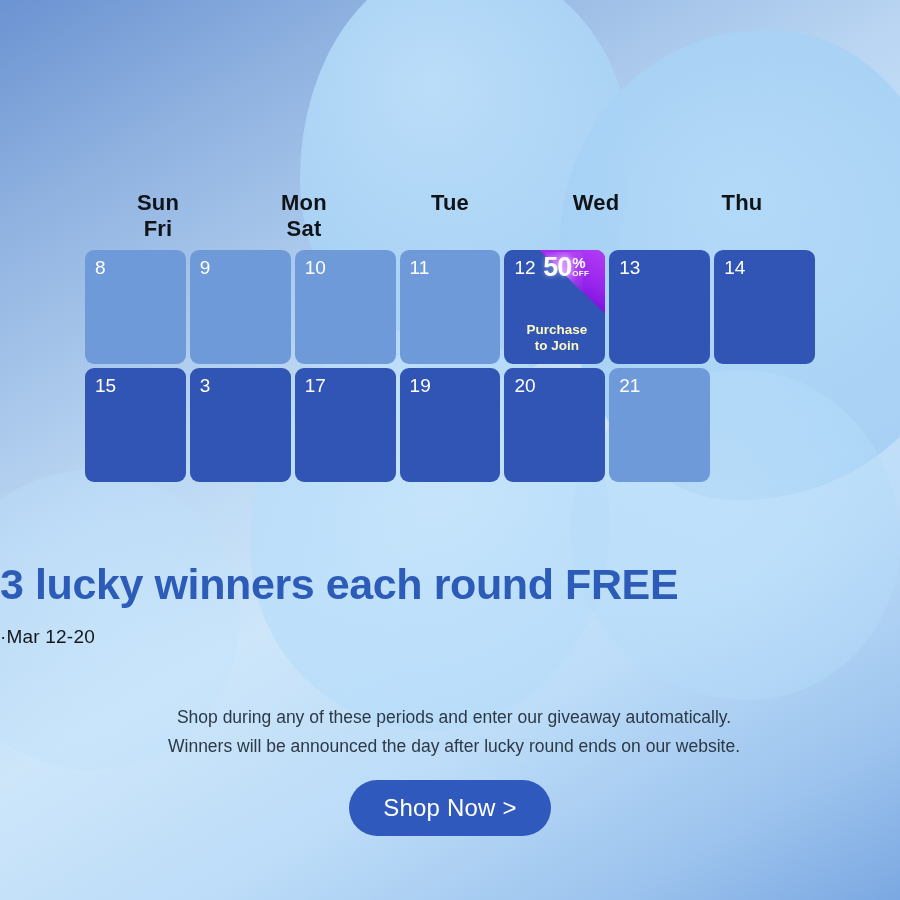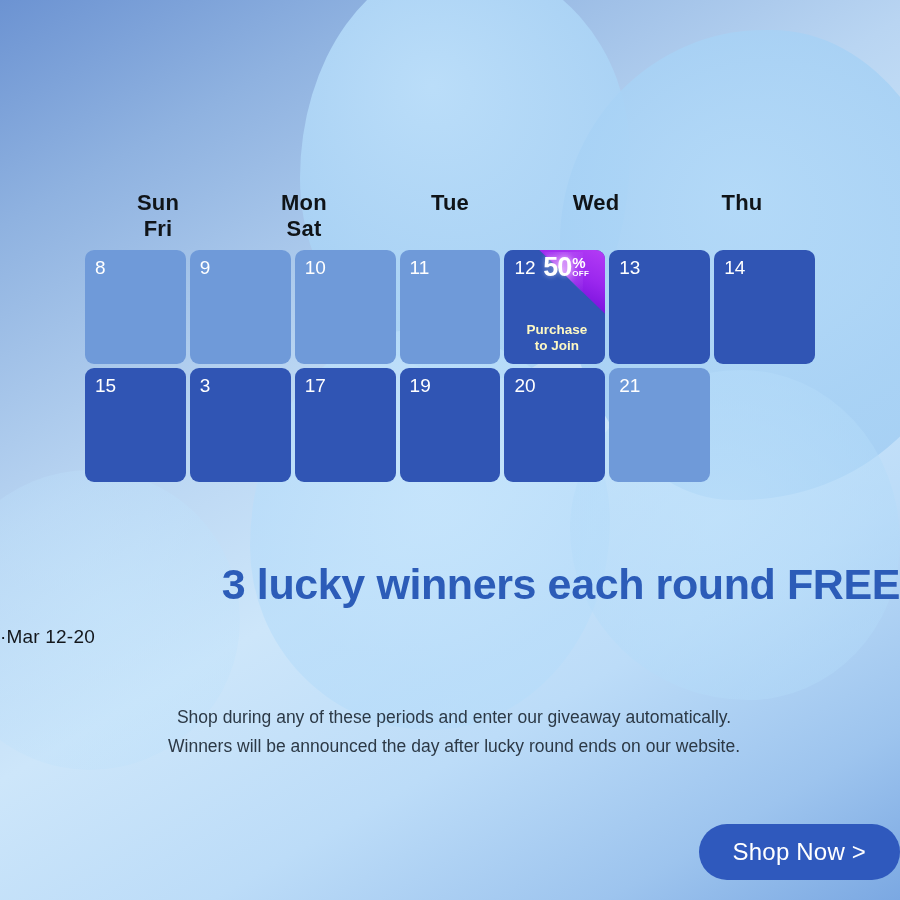--- a/index.html
+++ b/index.html
@@ -245,21 +245,21 @@
     letter-spacing: 0.3px;
     text-align: center;
   }
 
   
   #headline {
     position: absolute;
     left: 0;
     right: 0;
     top: 560px;
-    text-align: right;
+    text-align: left;
     font-size: 43px;
     font-weight: bold;
     color: #2c5cb8;
     letter-spacing: -0.4px;
   }
 
   #subhead {
     position: absolute;
     left: 0;
     right: 0;
@@ -284,23 +284,23 @@
 
   #body-copy span {
     display: block;
     padding-left: 8px;
   }
 
   #cta-wrap {
     position: absolute;
     left: 0;
     right: 0;
-    top: 824px;
+    top: 780px;
     display: flex;
-    justify-content: flex-end;
+    justify-content: center;
   }
 
   #cta-button {
     display: inline-flex;
     align-items: center;
     justify-content: center;
     min-width: 200px;
     height: 56px;
     padding: 0 34px;
     border: none;

